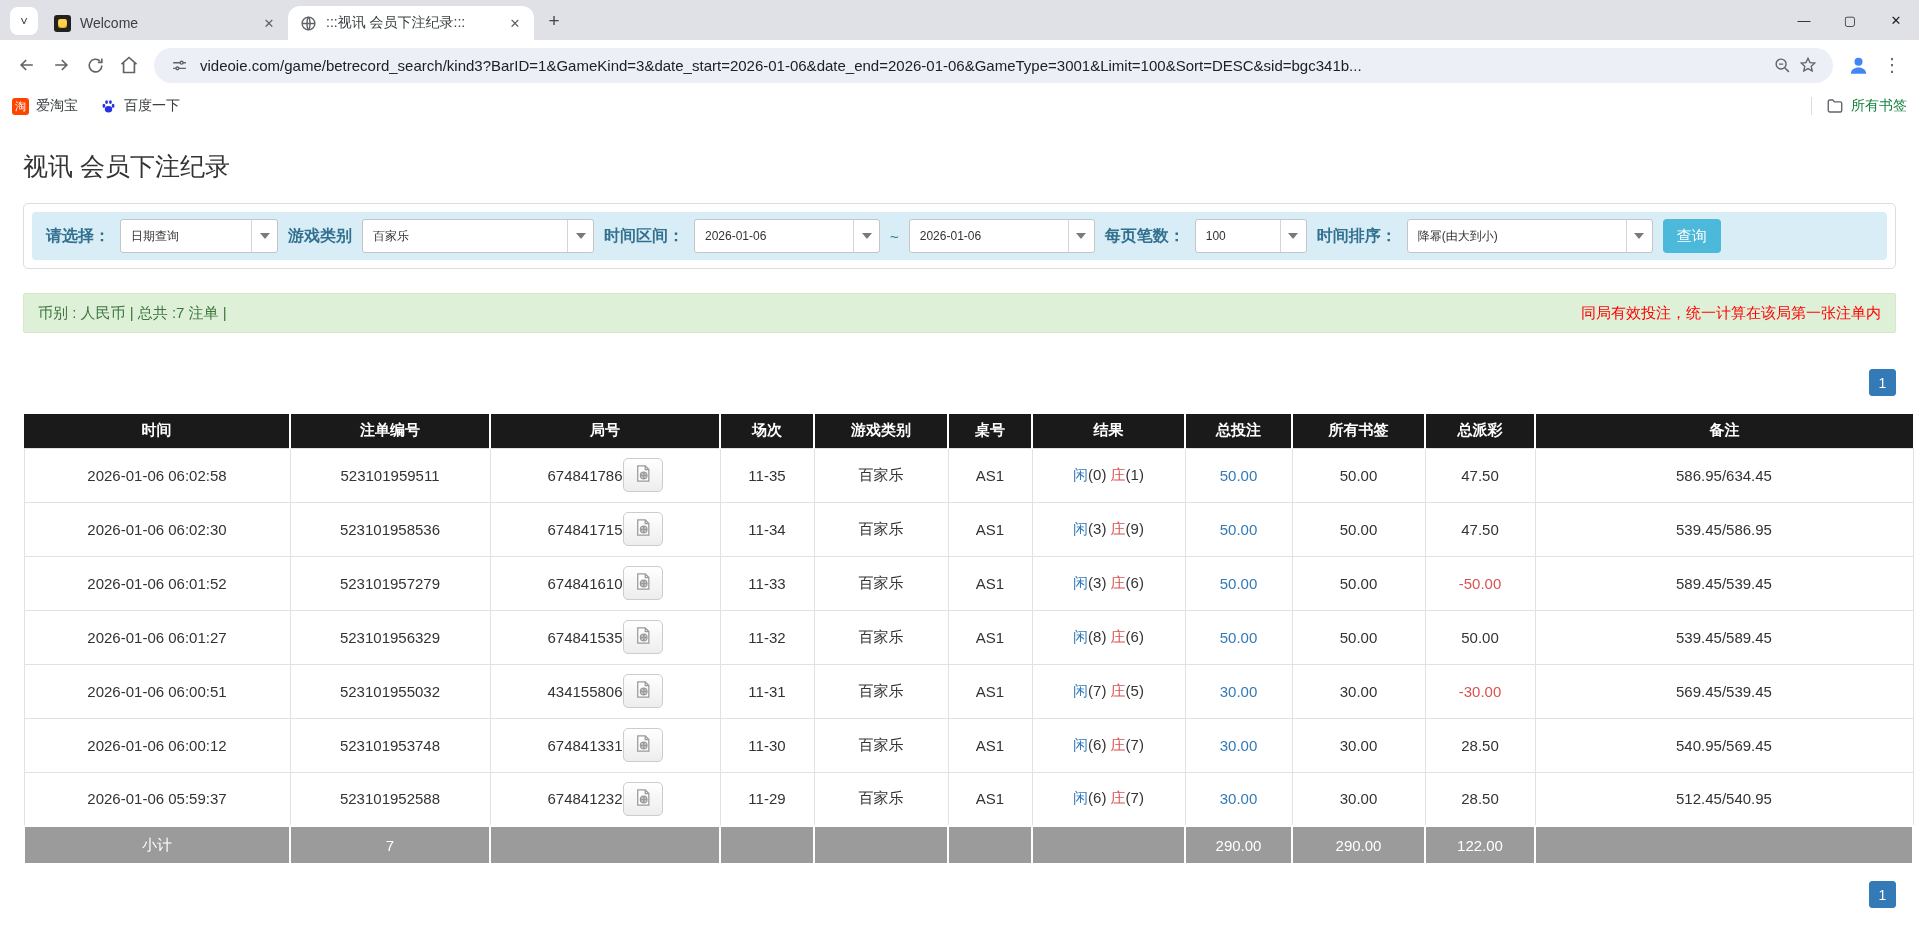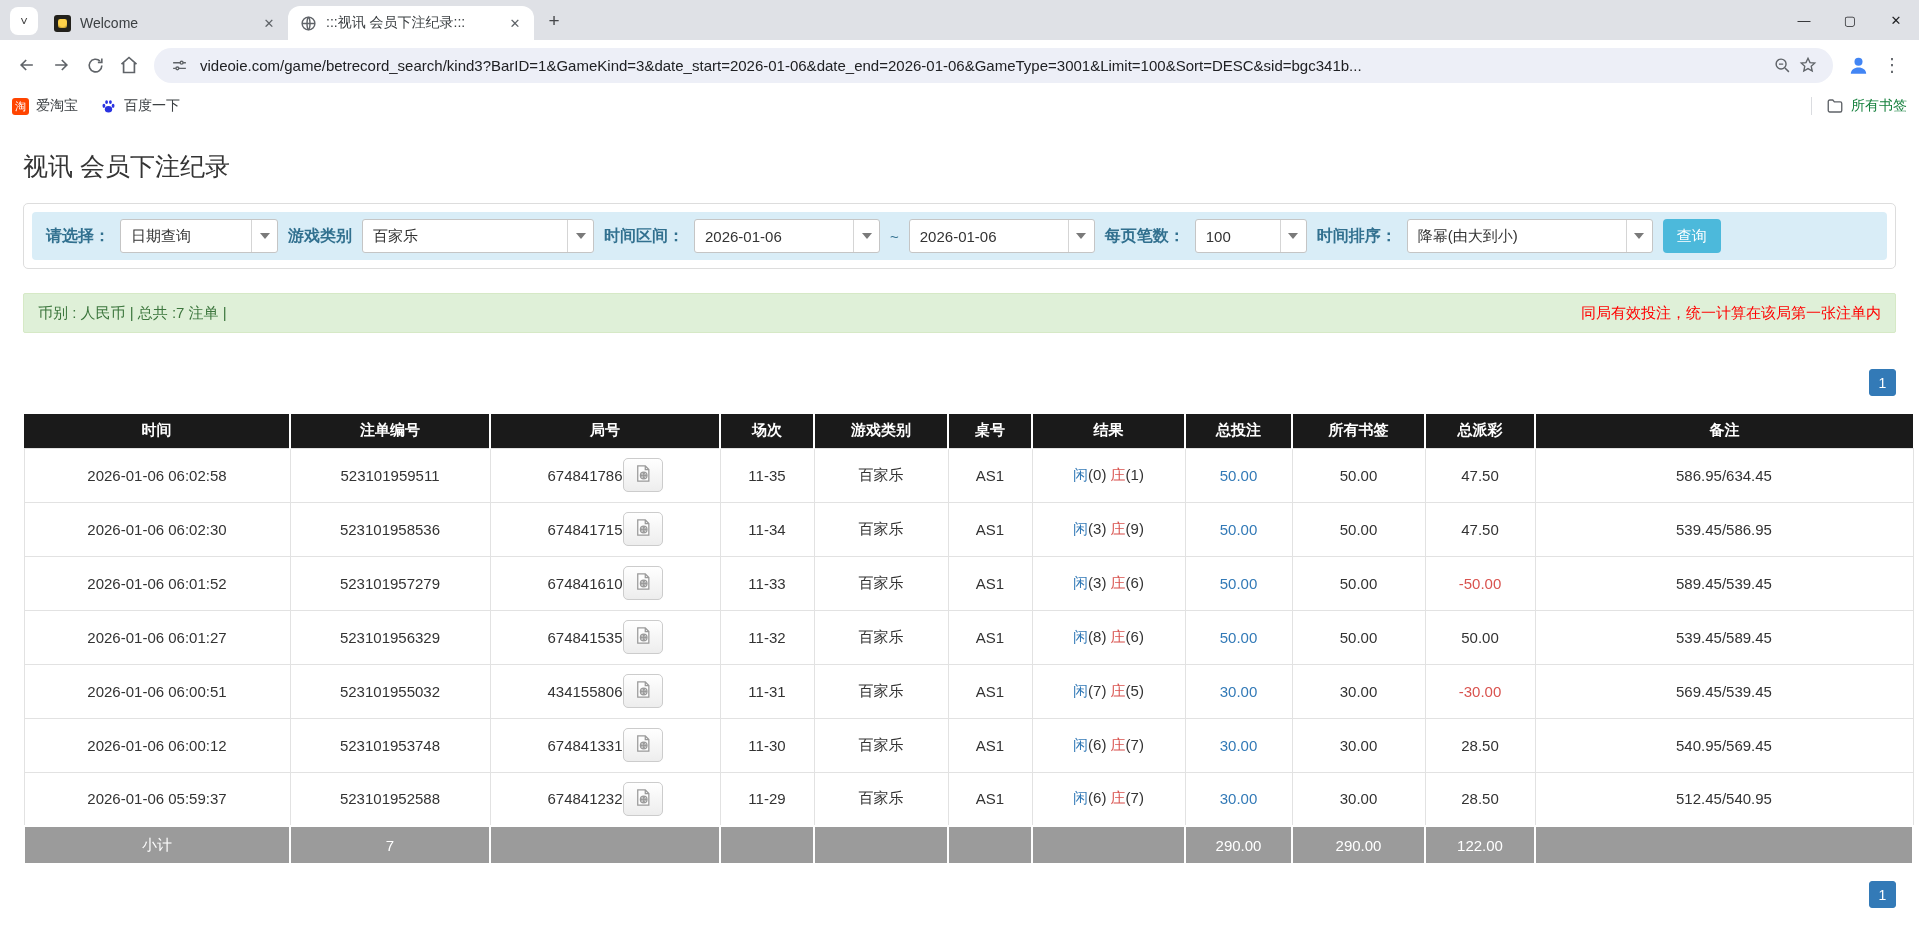--- a/index.html
+++ b/index.html
@@ -46,21 +46,21 @@
   
   .content { padding:0 23px; background:#fff; }
   .page-title { font-size:25px; color:#333; margin-top:28px; font-weight:400; }
 
   .filter-box { margin-top:20px; border:1px solid #ddd; border-radius:5px; padding:8px; }
   .filter-bar { background:var(--filter_bg,#d9edf7); border-radius:4px; height:48px;
     display:flex; align-items:center; padding:0 14px; gap:10px; }
   .f-label { color:var(--filter_label,#31708f); font-size:16px; font-weight:bold; white-space:nowrap; }
   .combo { background:#fff; border:1px solid #c5c5c5; border-radius:3px; height:34px;
     display:inline-flex; align-items:stretch; cursor:pointer; }
-  .combo .c-text { display:flex; align-items:center; padding:0 10px; font-size:15px; color:#333; flex:1; white-space:nowrap; overflow:hidden; }
+  .combo .c-text { display:flex; align-items:center; padding:0 10px; font-size:12px; color:#333; flex:1; white-space:nowrap; overflow:hidden; }
   .combo .c-arrow { width:26px; border-left:1px solid #d5d5d5; display:flex; align-items:center; justify-content:center; }
   .combo .c-arrow::after { content:""; border-left:5px solid transparent; border-right:5px solid transparent; border-top:6px solid #7a7a7a; }
   .w-select { width:158px; } .w-game { width:232px; } .w-date { width:186px; } .w-per { width:112px; } .w-sort { width:246px; }
   .tilde { color:#31708f; font-size:15px; }
   .query-btn { background:var(--query_btn,#4cb9db); color:#fff; border:none; border-radius:4px;
     height:34px; padding:0 14px; font-size:15px; cursor:pointer; }
 
   .summary-bar { margin-top:24px; background:var(--green_bg,#dff0d8); border:1px solid #d6e9c6; border-radius:2px;
     height:40px; display:flex; align-items:center; justify-content:space-between; padding:0 14px; font-size:15px; }
   .summary-left { color:var(--green_text,#3c763d); }

